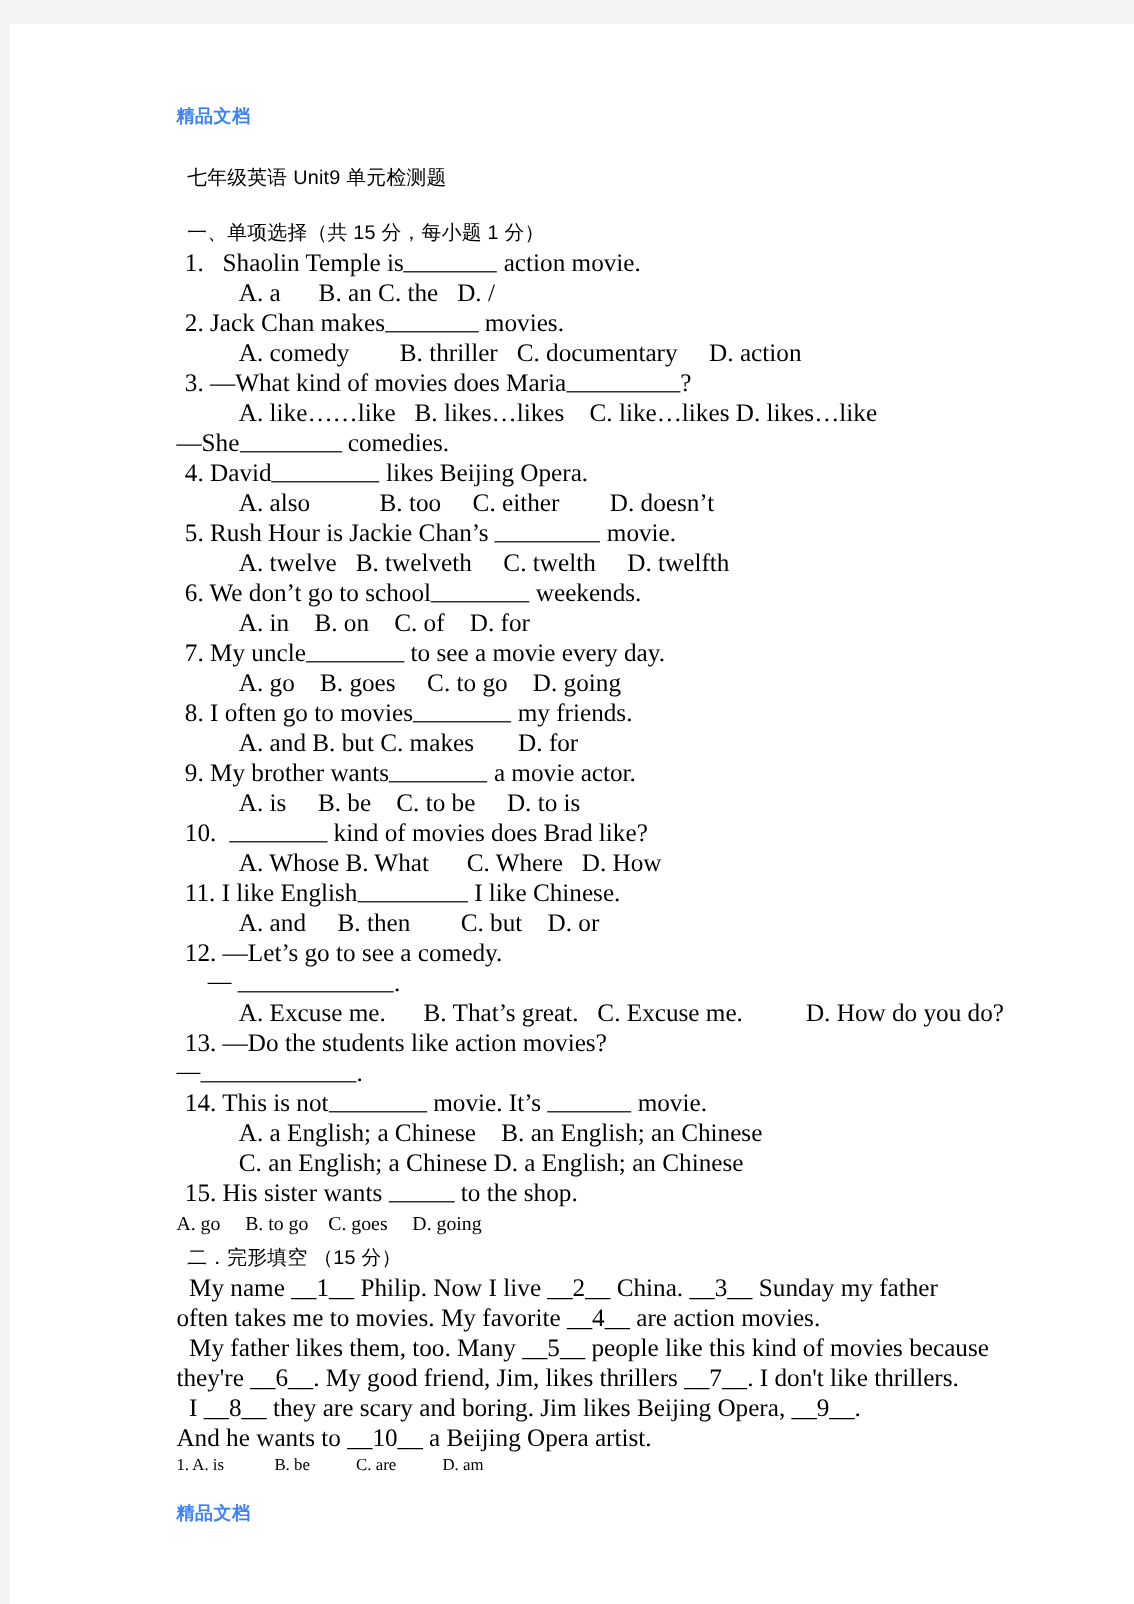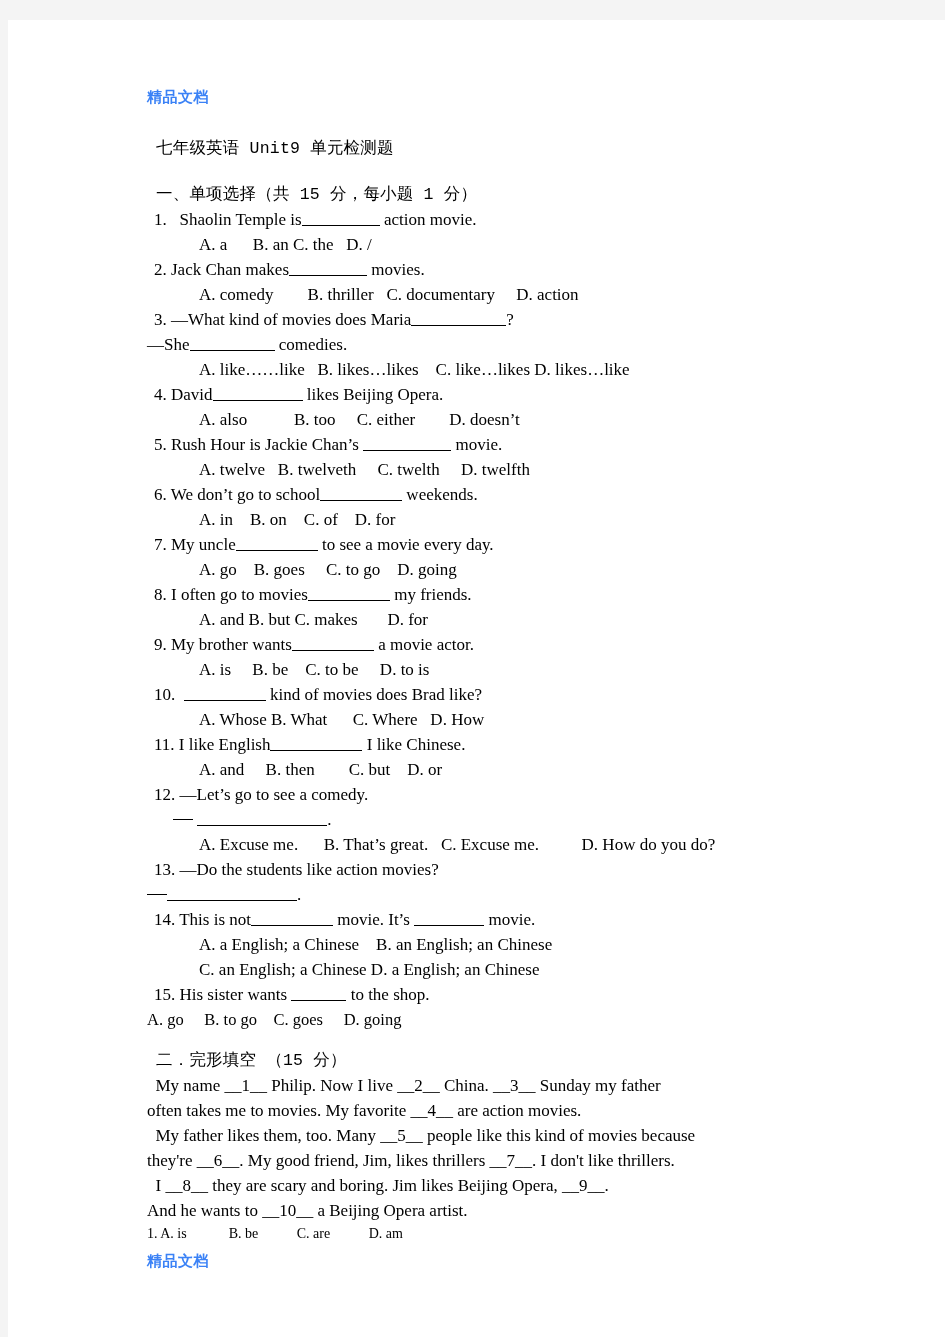--- a/index.html
+++ b/index.html
@@ -45,27 +45,27 @@
 
   
   .body-col {
     position: absolute;
     left: 139px;
     top: 116px;
     width: 690px;
   }
 
   .ln {
-    font-size: 17px;
+    font-size: 21px;
     line-height: 25px;
     white-space: pre-wrap;
     color: #000;
   }
   .ln.cn {
-    font-family: Liberation Mono, monospace;
+    font-family: Liberation Sans, sans-serif;
     font-size: 16.5px;
     letter-spacing: 0.2px;
   }
   .ln.title {
     padding-left: 9px;
   }
   .ln.sec {
     padding-left: 9px;
     margin-top: 21px;
   }
@@ -118,22 +118,22 @@
       <div class="ln cn title">七年级英语 Unit9 单元检测题</div>
       <div class="ln cn sec">一、单项选择（共 15 分，每小题 1 分）</div>
 
       <div class="ln q"><span>1.   Shaolin Temple is</span><span class="blank" style="width:78px"></span><span> action movie.</span></div>
       <div class="ln opt">A. a      B. an C. the   D. /</div>
 
       <div class="ln q"><span>2. Jack Chan makes</span><span class="blank" style="width:78px"></span><span> movies.</span></div>
       <div class="ln opt">A. comedy        B. thriller   C. documentary     D. action</div>
 
       <div class="ln q"><span>3. —What kind of movies does Maria</span><span class="blank" style="width:95px"></span><span>?</span></div>
+      <div class="ln opt">A. like……like   B. likes…likes    C. like…likes D. likes…like</div>
       <div class="ln cont"><span>—She</span><span class="blank" style="width:85px"></span><span> comedies.</span></div>
-      <div class="ln opt">A. like……like   B. likes…likes    C. like…likes D. likes…like</div>
 
       <div class="ln q"><span>4. David</span><span class="blank" style="width:90px"></span><span> likes Beijing Opera.</span></div>
       <div class="ln opt">A. also           B. too     C. either        D. doesn’t</div>
 
       <div class="ln q"><span>5. Rush Hour is Jackie Chan’s </span><span class="blank" style="width:88px"></span><span> movie.</span></div>
       <div class="ln opt">A. twelve   B. twelveth     C. twelth     D. twelfth</div>
 
       <div class="ln q"><span>6. We don’t go to school</span><span class="blank" style="width:82px"></span><span> weekends.</span></div>
       <div class="ln opt">A. in    B. on    C. of    D. for</div>
 
@@ -159,21 +159,21 @@
       <div class="ln q">13. —Do the students like action movies?</div>
       <div class="ln cont"><span class="dash"></span><span class="blank" style="width:130px"></span><span>.</span></div>
 
       <div class="ln q"><span>14. This is not</span><span class="blank" style="width:82px"></span><span> movie. It’s </span><span class="blank" style="width:70px"></span><span> movie.</span></div>
       <div class="ln opt">A. a English; a Chinese    B. an English; an Chinese</div>
       <div class="ln opt">C. an English; a Chinese D. a English; an Chinese</div>
 
       <div class="ln q"><span>15. His sister wants </span><span class="blank" style="width:55px"></span><span> to the shop.</span></div>
       <div class="ln opt-flush" style="padding-left:0px;font-size:16.5px">A. go     B. to go    C. goes     D. going</div>
 
-      <div class="ln cn sec" style="margin-top:16px">二．完形填空 （15 分）</div>
+      <div class="ln cn sec" style="margin-top:4px">二．完形填空 （15 分）</div>
 
       <div class="ln para">  My name __1__ Philip. Now I live __2__ China. __3__ Sunday my father</div>
       <div class="ln para">often takes me to movies. My favorite __4__ are action movies.</div>
       <div class="ln para" style="width:722px">  My father likes them, too. Many __5__ people like this kind of movies because</div>
       <div class="ln para" style="width:722px">they're __6__. My good friend, Jim, likes thrillers __7__. I don't like thrillers.</div>
       <div class="ln para">  I __8__ they are scary and boring. Jim likes Beijing Opera, __9__.</div>
       <div class="ln para">And he wants to __10__ a Beijing Opera artist.</div>
       <div class="ln small">1. A. is            B. be           C. are           D. am</div>
 
     </div>

